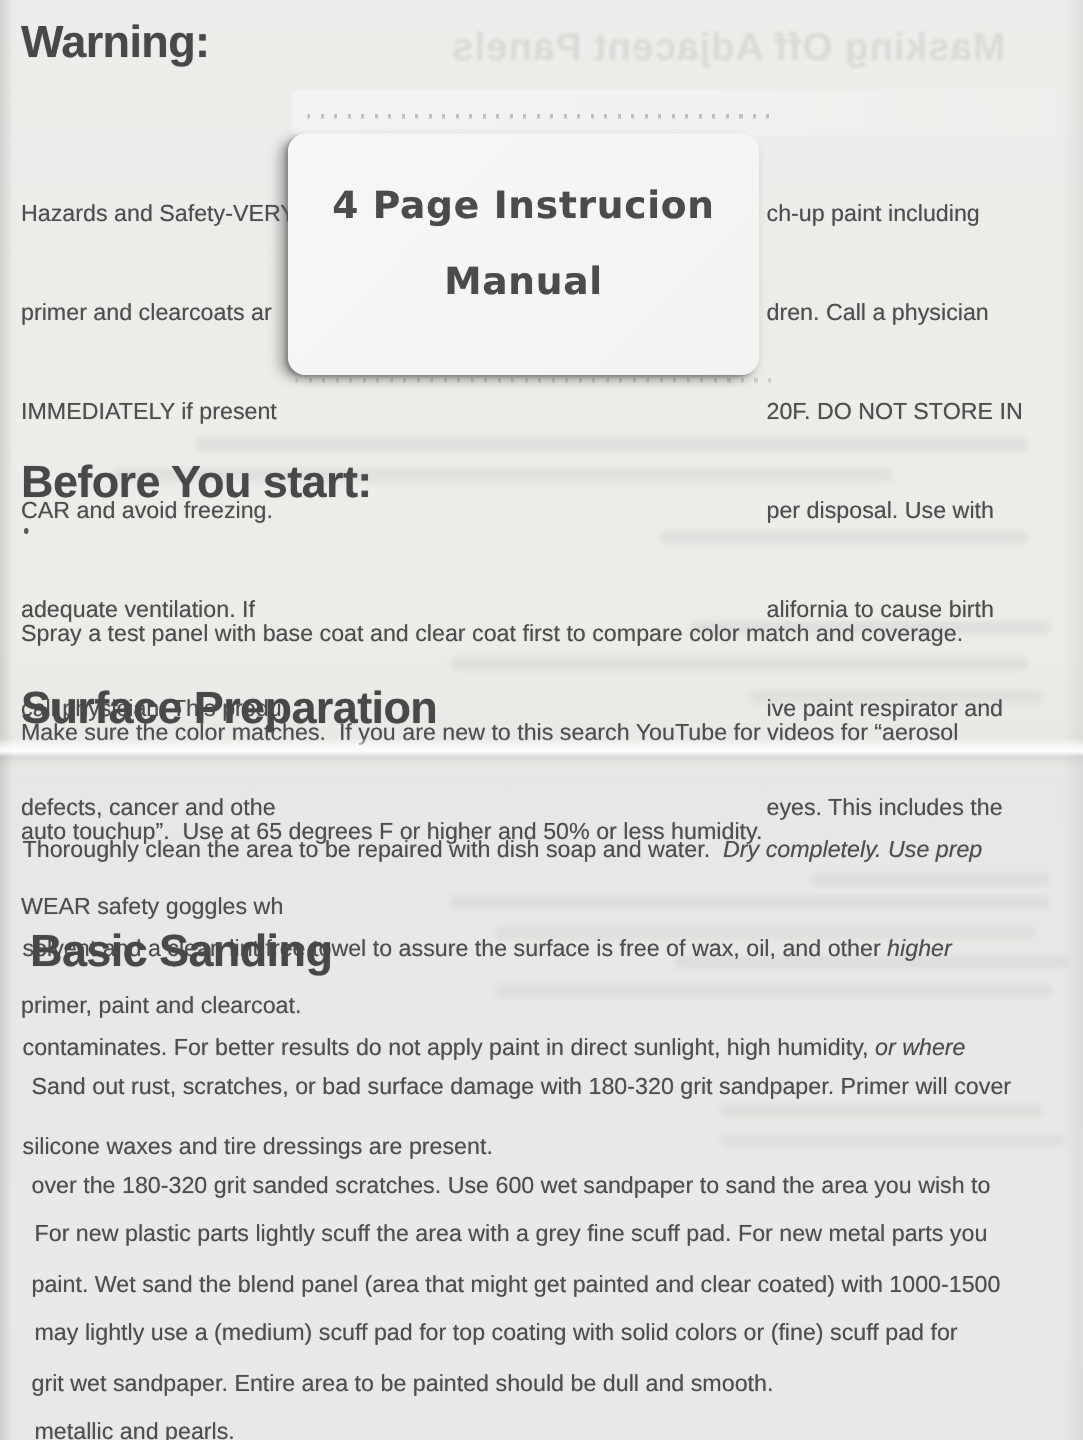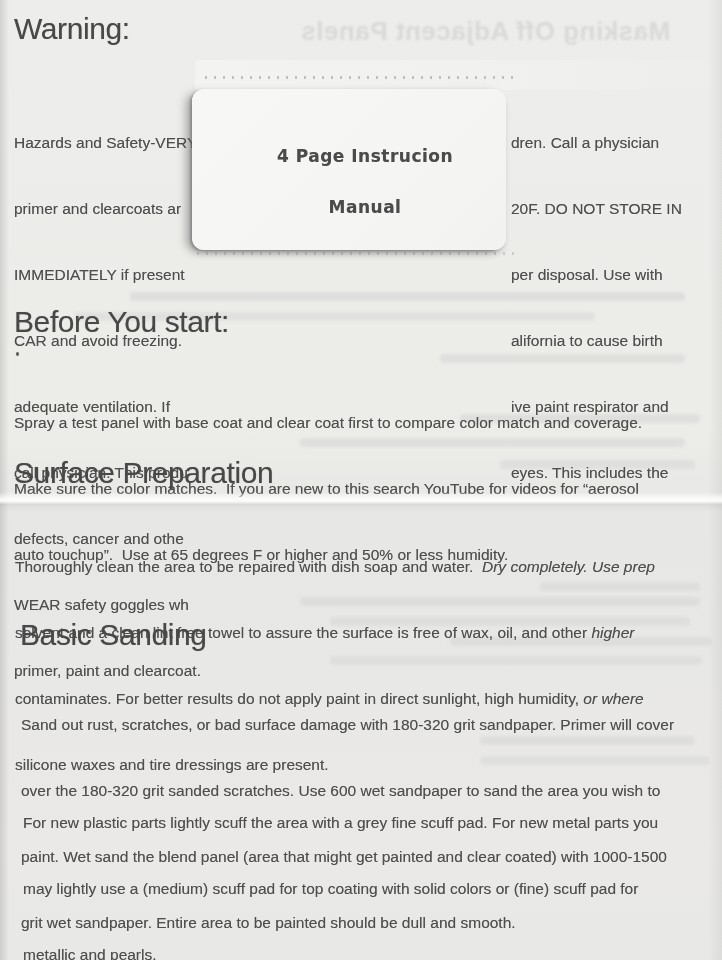--- a/index.html
+++ b/index.html
@@ -5,21 +5,21 @@
   html,body{margin:0;padding:0;background:#dcdcda;}
   .page{
     position:relative;width:722px;height:960px;overflow:hidden;
     font-family:"Liberation Sans",sans-serif;
     background:
       linear-gradient(90deg, rgba(110,110,108,0.22) 0px, rgba(110,110,108,0) 9px),
       linear-gradient(270deg, rgba(110,110,108,0.10) 0px, rgba(110,110,108,0) 14px),
       linear-gradient(180deg,#ededeb 0%,#ecece9 45%,#e7e7e5 54%,#eae9e7 88%,#e8e8e6 100%);
   }
   .h1{
-    position:absolute;font-size:30px;font-weight:400;color:#484848;
+    position:absolute;font-size:30px;font-weight:700;color:#484848;
     letter-spacing:-0.4px;white-space:pre;
     text-shadow:0 0 0.7px rgba(72,72,72,0.45);
   }
   .body-lines{
     position:absolute;font-size:15.5px;line-height:22px;color:#4e4e4e;
     white-space:pre;text-shadow:0 0 0.6px rgba(78,78,78,0.5);
   }
   .body-lines .line{display:block;}
   .ital{font-style:italic;margin-top:28px;}
   .ghost-line{
@@ -43,25 +43,24 @@
   .perf-top{left:205px;top:76px;width:310px;opacity:0.85;}
   .perf-bottom{left:197px;top:252px;width:318px;opacity:0.6;}
   .sticker{
     position:absolute;left:192px;top:89px;width:314px;height:161px;border-radius:12px;
     background:linear-gradient(135deg,#f7f7f5 0%,#f5f5f3 60%,#f2f2f0 100%);
     box-shadow:-7px 3px 8px -1px rgba(85,85,85,0.45),
                -2px 1px 2px rgba(85,85,85,0.35),
                0 5px 7px -3px rgba(0,0,0,0.25);
   }
   .sticker-text{
-    position:absolute;left:16px;width:100%;text-align:center;
-    font-family:"DejaVu Sans",sans-serif;font-weight:700;font-size:17px;
+    position:absolute;left:0;width:100%;text-align:center;
+    font-family:"DejaVu Sans",sans-serif;font-weight:700;font-size:25px;
     color:#4b4b4b;letter-spacing:0.5px;white-space:pre;
     text-shadow:0 0 0.5px rgba(75,75,75,0.4);
-    margin-top:24px;
   }
   .sticker-line1{top:33px;}
   .sticker-line2{top:84px;}
   .crease{
     position:absolute;left:0;top:492px;width:722px;height:20px;
     background:linear-gradient(180deg,rgba(255,255,255,0) 0%,rgba(255,255,255,0.75) 30%,
       rgba(255,255,255,0.9) 45%,rgba(150,150,148,0.16) 62%,rgba(150,150,148,0.08) 78%,rgba(0,0,0,0) 100%);
   }
   .tiny-dot{
     position:absolute;left:16px;top:352px;width:3px;height:4px;border-radius:50%;
@@ -97,20 +96,21 @@
     <span class="line">IMMEDIATELY if present</span>
     <span class="line">CAR and avoid freezing.</span>
     <span class="line">adequate ventilation. If</span>
     <span class="line">call physician. This produ</span>
     <span class="line">defects, cancer and othe</span>
     <span class="line">WEAR safety goggles wh</span>
     <span class="line">primer, paint and clearcoat.</span>
   </div>
 
   <div class="body-lines" style="left:511px;top:88px">
+    <span class="line">ch-up paint including</span>
     <span class="line">dren. Call a physician</span>
     <span class="line">20F. DO NOT STORE IN</span>
     <span class="line">per disposal. Use with</span>
     <span class="line">alifornia to cause birth</span>
     <span class="line">ive paint respirator and</span>
     <span class="line">eyes. This includes the</span>
   </div>
 
   <div class="backing-strip"></div>
   <div class="perforation perf-top"></div>

